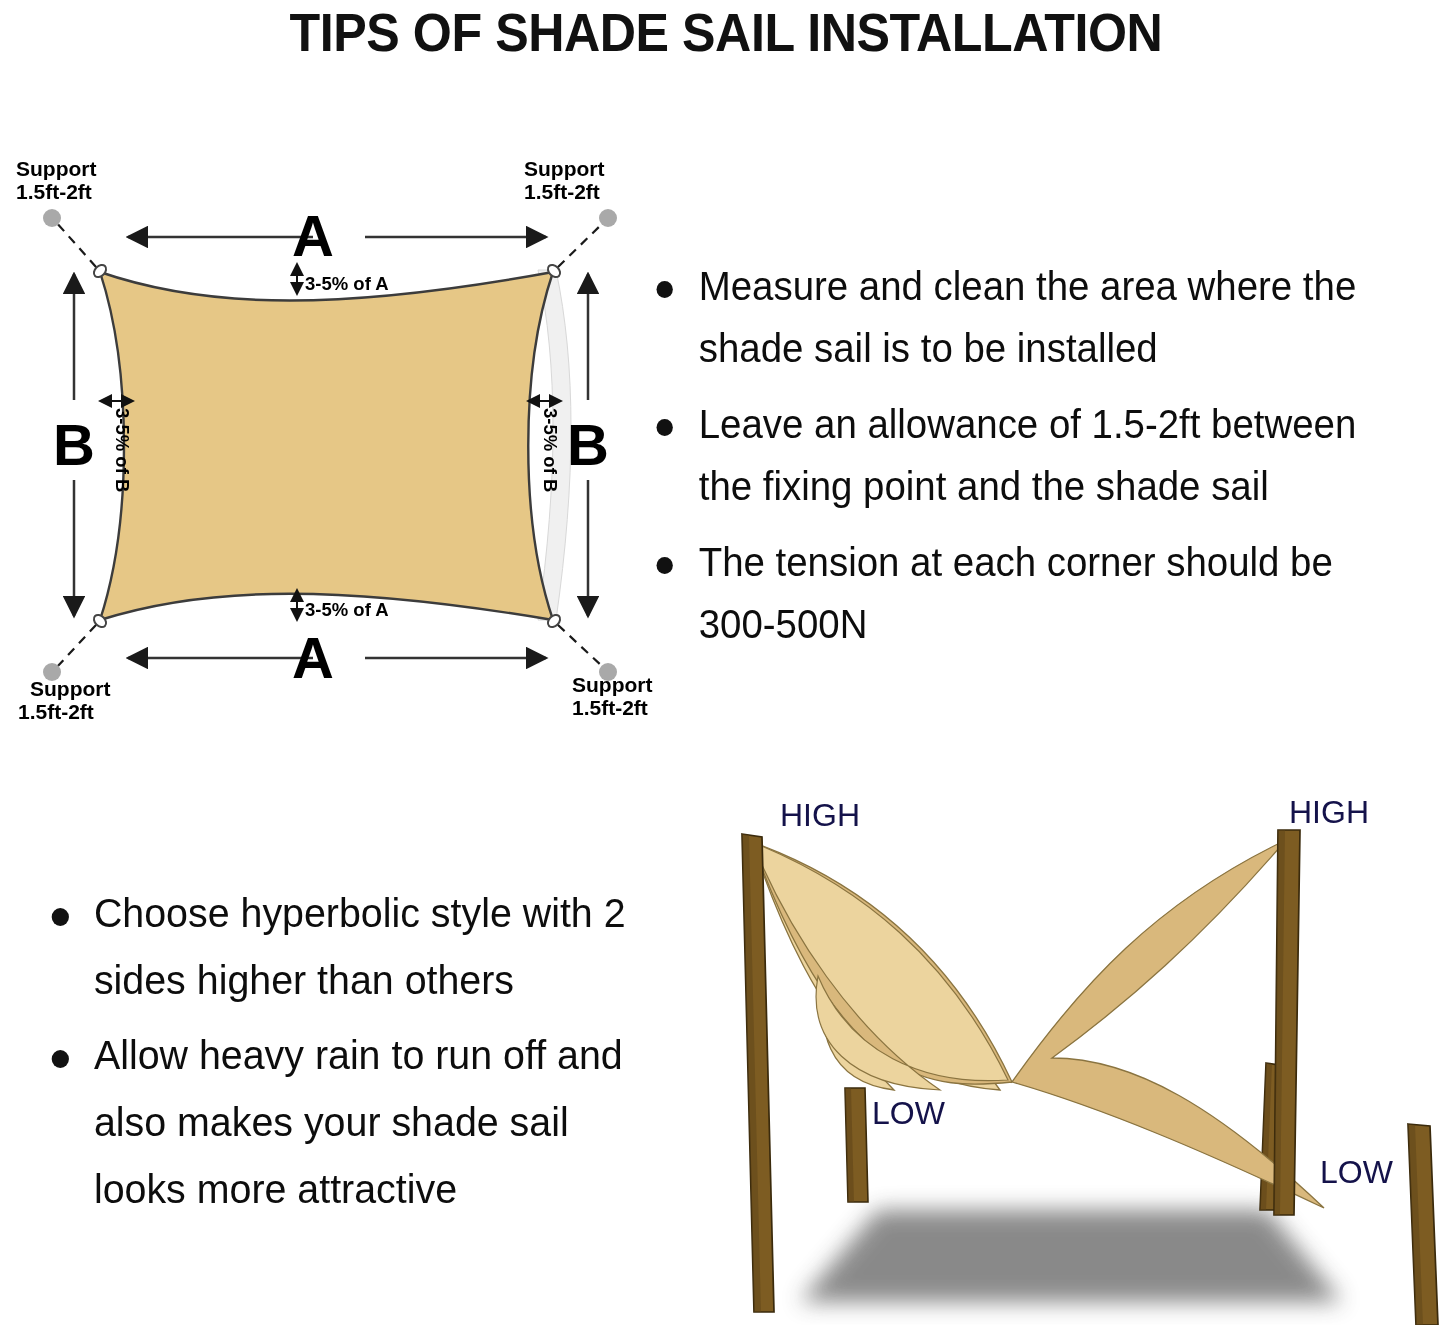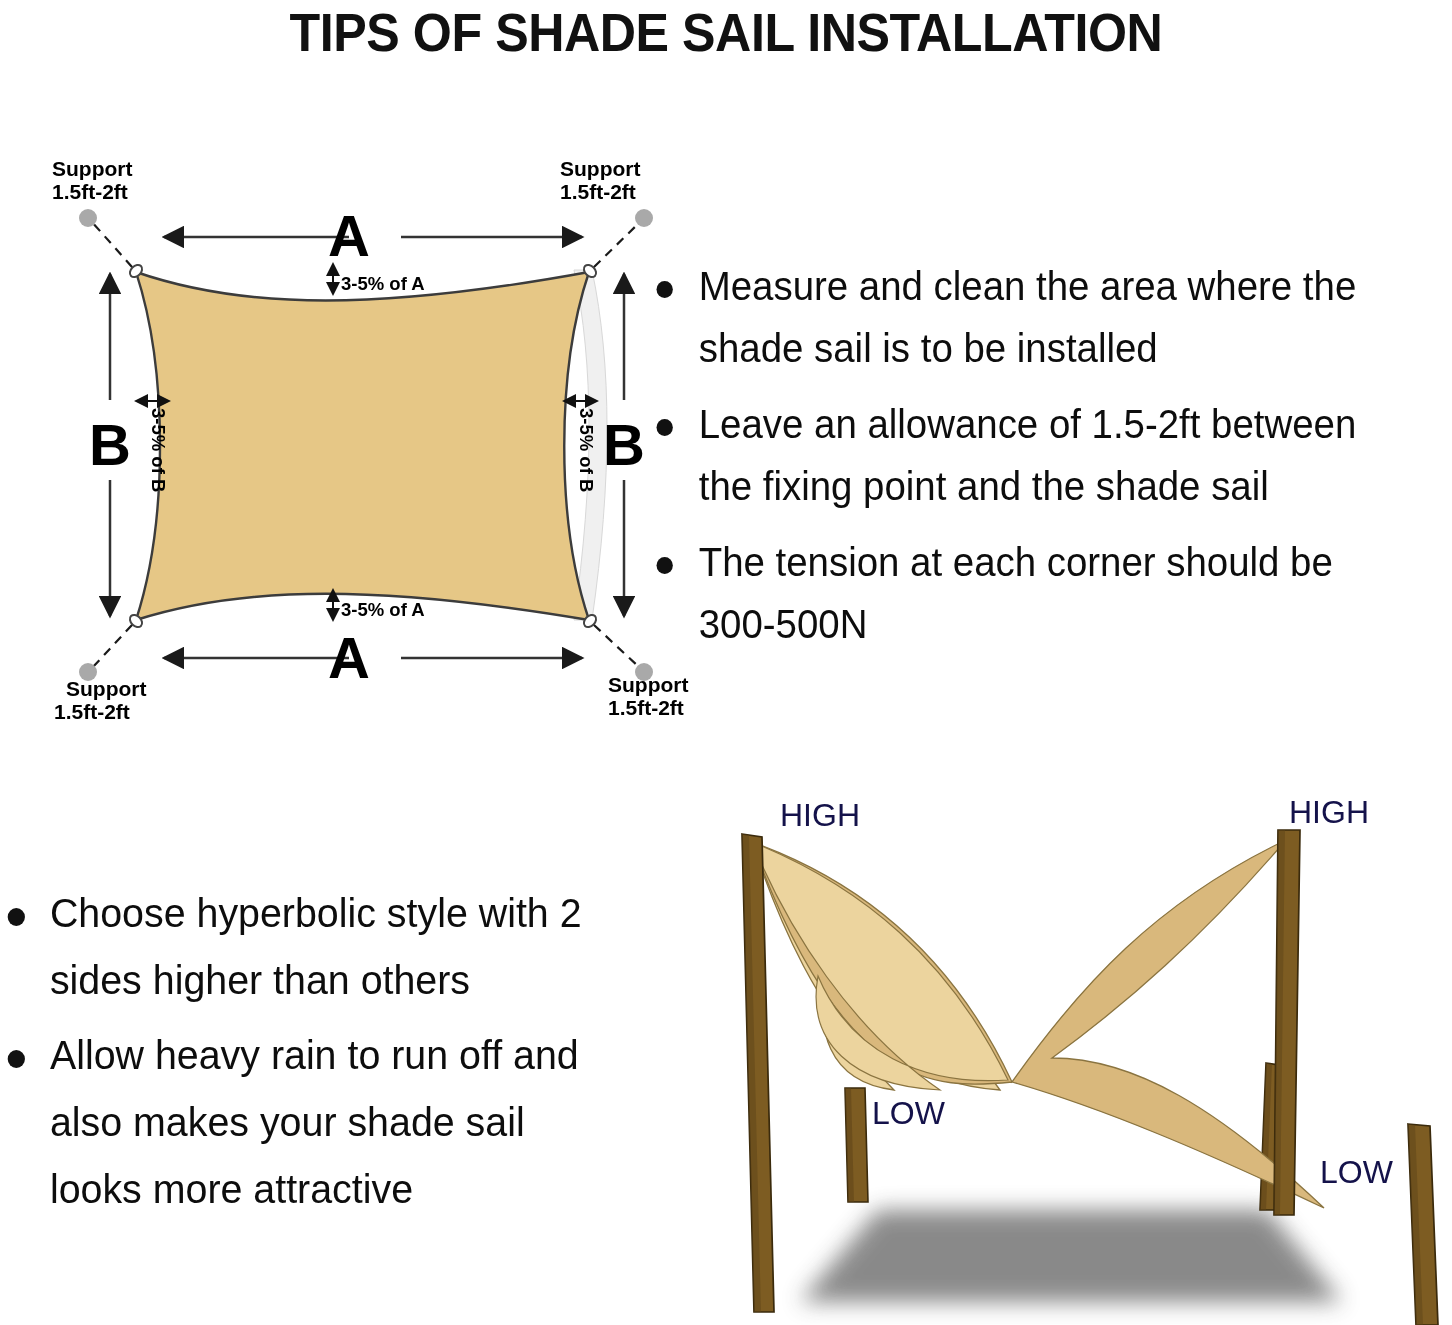--- a/index.html
+++ b/index.html
@@ -30,23 +30,23 @@
     color: #111111;
     line-height: 60px;
     transform: scaleX(0.93);
     transform-origin: center top;
     white-space: nowrap;
   }
 
   
   .panel { position: absolute; }
 
-  #rect-diagram-panel { left: 16px; top: 150; width: 660px; height: 600px; padding-left: 20px; }
+  #rect-diagram-panel { left: 0; top: 150; width: 660px; height: 600px; }
   #tips-list-panel    { left: 645px; top: 255px; width: 807px; height: 420px; }
-  #style-list-panel   { left: 0px;   top: 880px; width: 640px; height: 360px; }
+  #style-list-panel   { left: 0px;   top: 880px; width: 640px; height: 360px; padding-left: 44px; }
   #hyperbolic-panel   { left: 682px; top: 790px; width: 802px; height: 535px; }
 
   
   ul.bullets {
     list-style: none;
     margin: 0;
     padding: 0;
   }
   ul.bullets li {
     position: relative;

